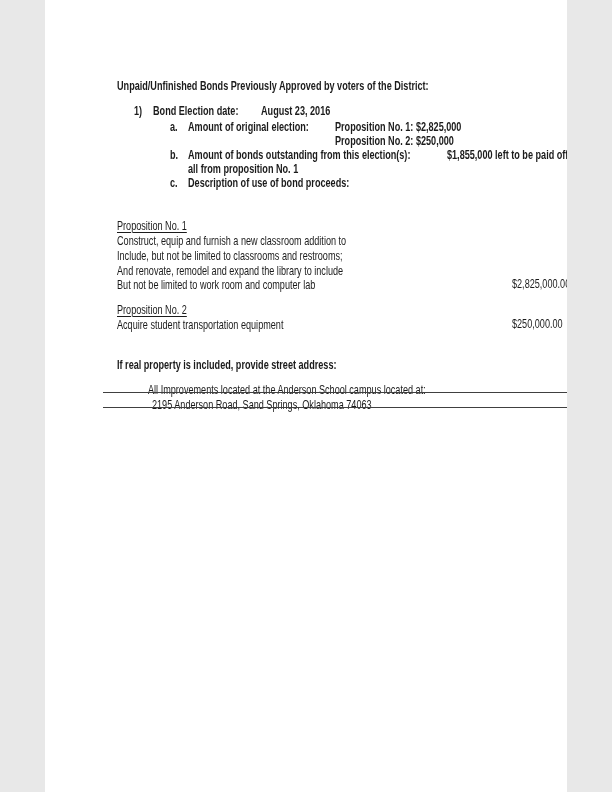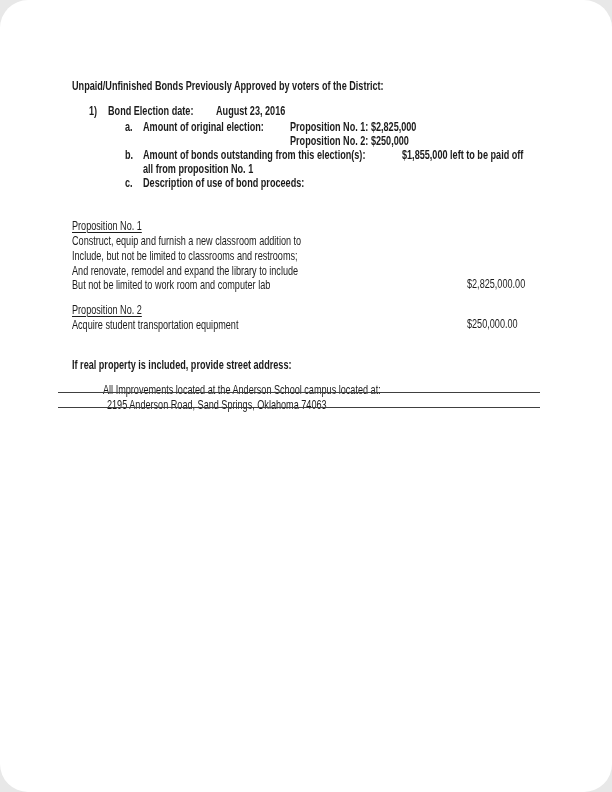--- a/index.html
+++ b/index.html
@@ -2,28 +2,27 @@
 <html><head>
 <meta charset="utf-8">
 <style>
   html, body {
     margin: 0;
     padding: 0;
     background: #e8e8e8;
   }
   .page {
     position: relative;
-    width: 612px;
+    width: 522px;
     height: 792px;
     margin: 0 auto;
     background: #ffffff;
     font-family: "Liberation Sans", sans-serif;
     color: #1b1b1b;
     overflow: hidden;
-    border-radius: 28px;
   }
   .run {
     position: absolute;
     white-space: nowrap;
     font-size: 13px;
     line-height: 15px;
     transform: scaleX(0.70);
     transform-origin: 0 0;
     color: #1b1b1b;
   }

